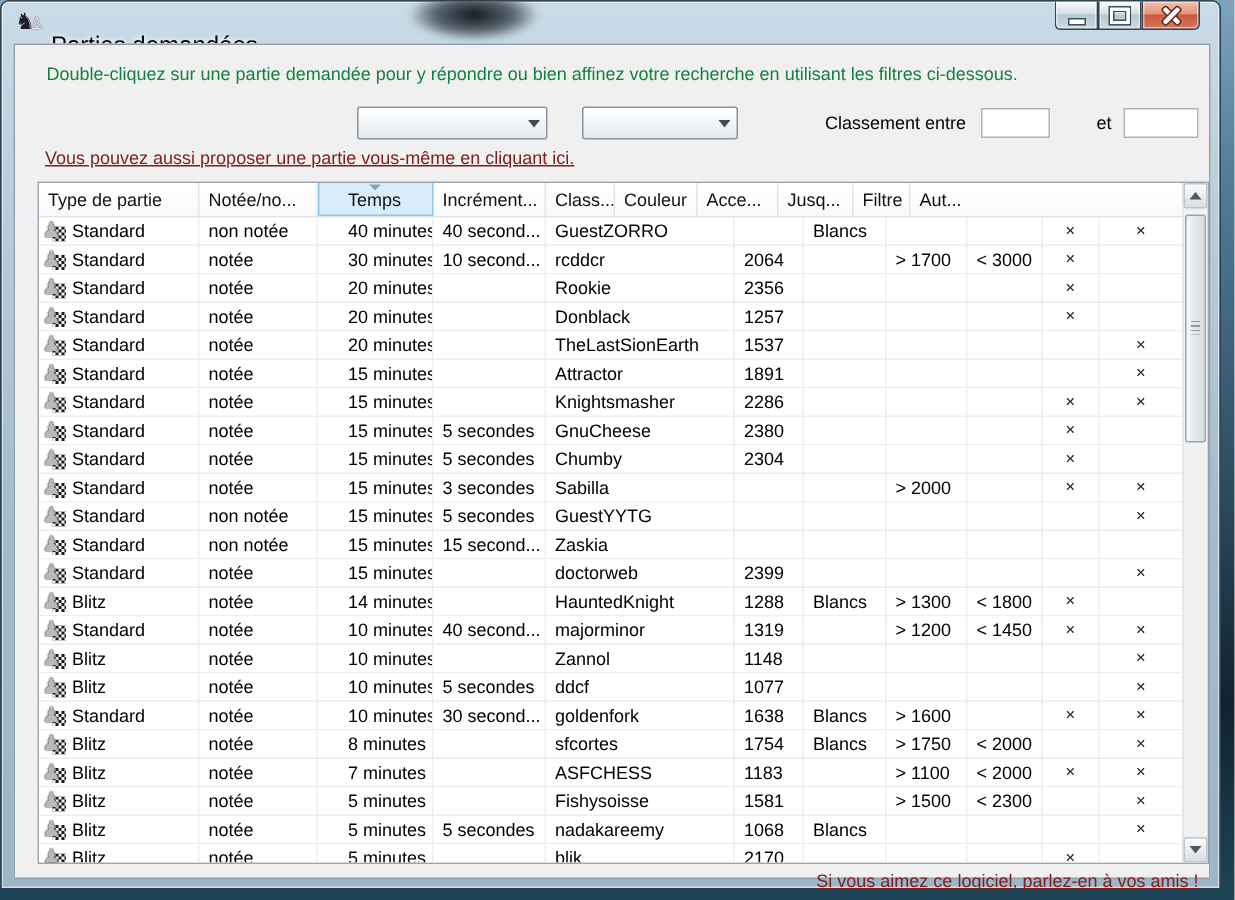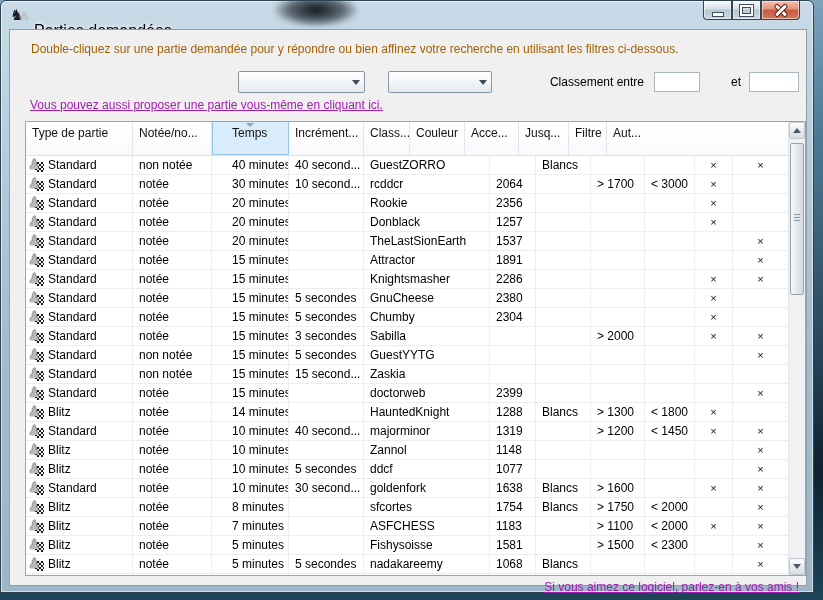--- a/index.html
+++ b/index.html
@@ -46,51 +46,51 @@
     content:"";position:absolute;left:0;top:5px;width:14px;height:3px;background:#fff;border-radius:1px;
     box-shadow:0 0 0 1px #5e2317;
   }
   .glyph-close::before{transform:rotate(45deg);}
   .glyph-close::after{transform:rotate(-45deg);}
   
   .client{
     position:absolute;left:8px;top:28px;width:798px;height:557px;
     background:#f0f0f0;border:1px solid #8fa0ac;box-sizing:border-box;
   }
-  .intro{position:absolute;left:21px;top:12px;font-size:12px;color:#a16207;}
+  .intro{position:absolute;left:21px;top:12px;font-size:12px;color:#15803d;}
   .filter-row{position:absolute;left:0;top:41px;width:100%;height:22px;font-size:12px;color:#000;}
   .lbl-type{position:absolute;left:20px;width:202px;text-align:right;line-height:22px;}
   .combo{
     position:absolute;top:0;height:22px;box-sizing:border-box;
     border:1px solid #8795a2;border-radius:2px;
     background:linear-gradient(#ffffff,#f1f4f7 55%,#e4eaef 100%);
   }
   .combo.c-type{left:228px;width:127px;}
   .combo.c-time{left:378px;width:104px;}
   .combo-val{position:absolute;left:4px;top:0;line-height:20px;font-size:12px;}
   .combo-btn{position:absolute;right:4px;top:8px;width:0;height:0;
     border-left:4px solid transparent;border-right:4px solid transparent;border-top:5px solid #3e4c58;}
   .lbl-classement{position:absolute;left:512px;width:122px;text-align:right;line-height:22px;}
   .txt{
     position:absolute;top:1px;height:20px;border:1px solid #abb5bf;background:#fff;
     font:12px "Liberation Sans",sans-serif;padding:0 3px;box-sizing:border-box;
   }
   .txt.min{left:644px;width:46px;}
   .txt.max{left:739px;width:50px;}
   .lbl-et{position:absolute;left:707px;width:24px;text-align:right;line-height:22px;}
-  a.link{font-size:12px;color:#a21caf;text-decoration:underline;cursor:pointer;}
+  a.link{font-size:12px;color:#7f1d1d;text-decoration:underline;cursor:pointer;}
   .propose{position:absolute;left:20px;top:68px;}
   .footer{position:absolute;right:7px;top:550px;}
   
   .table{
     position:absolute;left:15px;top:91px;width:781px;height:455px;
     background:#fff;border:1px solid #9aa5af;box-sizing:border-box;overflow:hidden;
   }
   .thead{
-    position:relative;display:flex;height:34px;width:762px;
+    position:relative;display:flex;height:23px;width:762px;
     background:linear-gradient(#ffffff,#fdfdfe 55%,#f6f8fa 100%);
     border-bottom:1px solid #dfe3e7;box-sizing:border-box;
   }
   .hcell{
     position:relative;box-sizing:border-box;padding-left:6px;line-height:22px;
     font-size:12px;color:#111;border-right:1px solid #dee5eb;
     white-space:nowrap;overflow:hidden;flex:0 0 auto;
   }
   .hcell.sorted{
     background:#d9ecfb;border-right:1px solid #96c6e9;box-shadow:inset 1px 0 0 #96c6e9,inset 0 -1px 0 #96c6e9;

